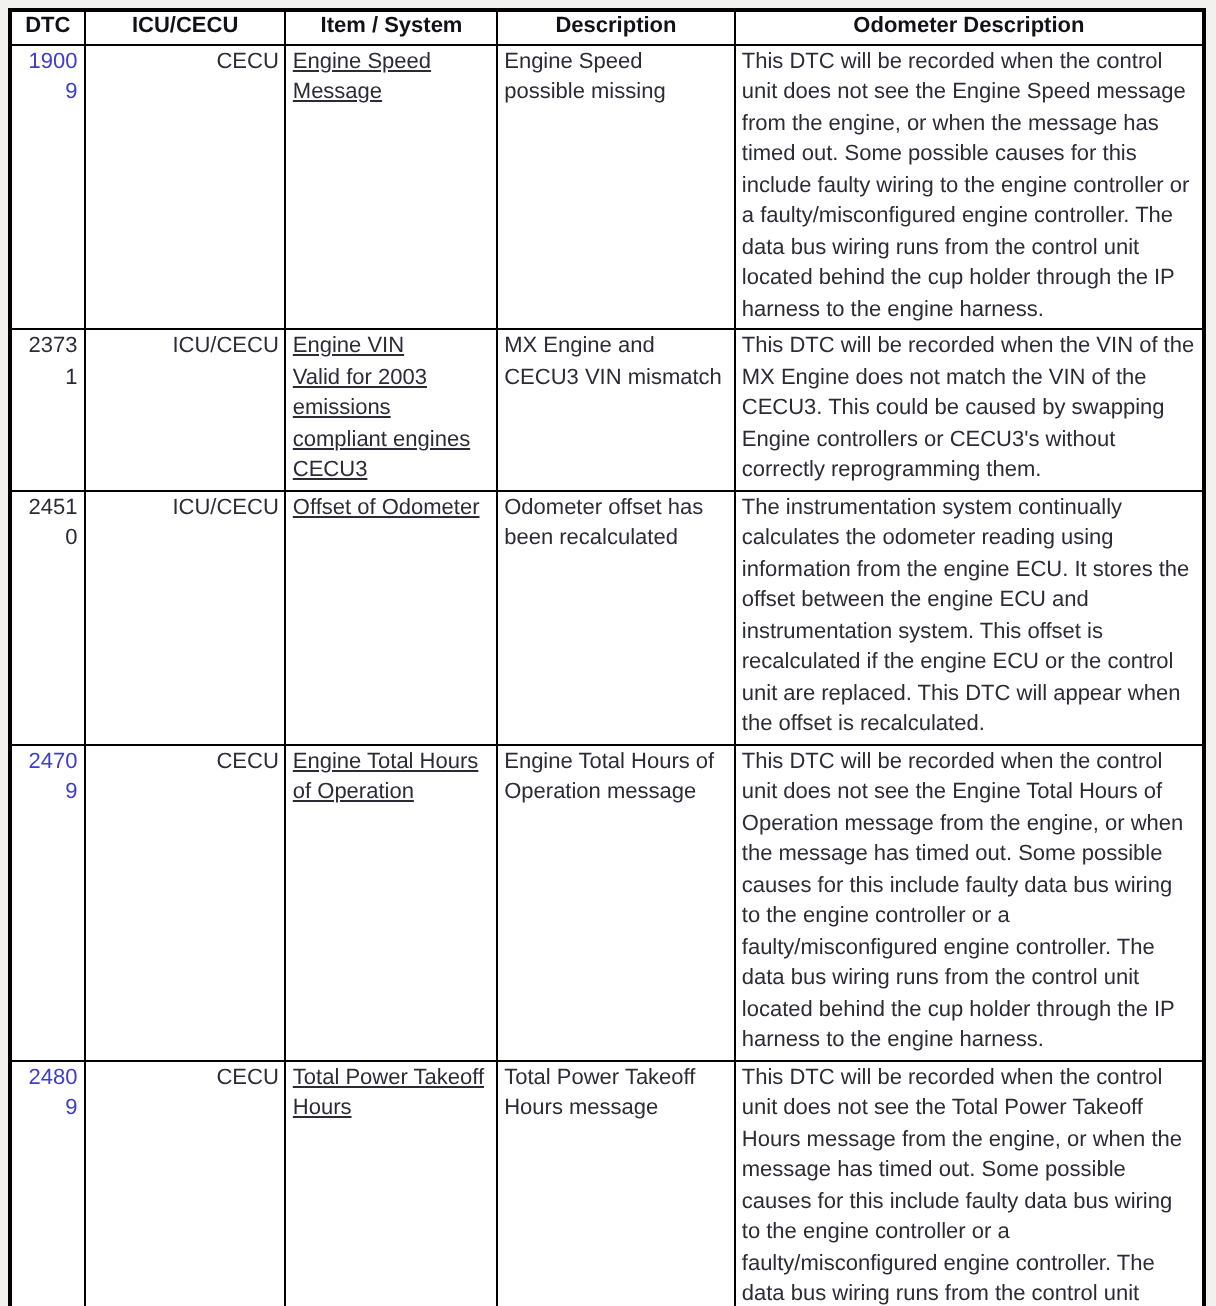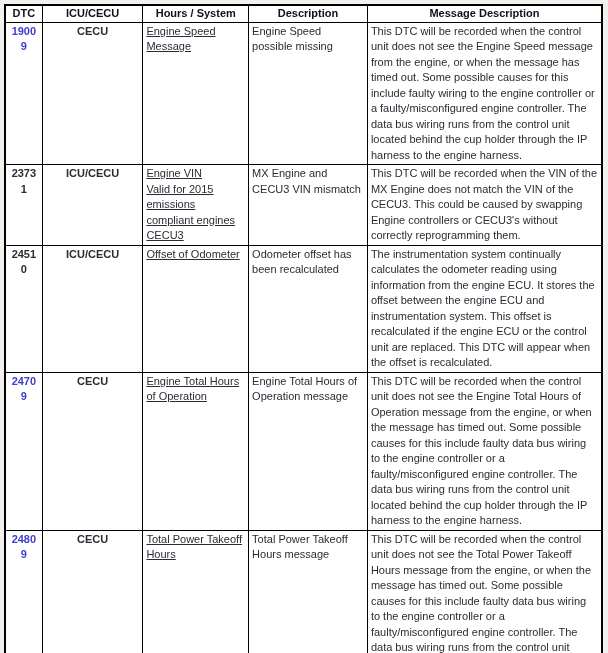--- a/index.html
+++ b/index.html
@@ -39,21 +39,21 @@
     overflow: hidden;
     word-wrap: break-word;
   }
   th {
     font-weight: bold;
     text-align: center;
     color: #111118;
     height: 14px;
     padding: 0 2px;
   }
-  td.center { text-align: center; font-weight: bold; }
+  td.center { text-align: right; }
   td.prewrap { white-space: pre-line; text-decoration: underline; }
   a.dtc-link {
     color: #3e3ecb;
     text-decoration: none;
     cursor: pointer;
   }
   span.dtc-plain { color: #2b2b36; }
   tr.h1 { height: 114px; }
   tr.h2 { height: 57px; padding-left: 20px; }
   tr.h3 { height: 90px; padding-left: 44px; }
@@ -69,38 +69,38 @@
       <col class="c-dtc">
         <col class="c-icu">
         <col class="c-item">
         <col class="c-desc">
         <col class="c-detail">
     </colgroup>
     <thead>
       <tr>
         <th>DTC</th>
         <th>ICU/CECU</th>
-        <th>Hours / System</th>
+        <th>Item / System</th>
         <th>Description</th>
-        <th>Message Description</th>
+        <th>Odometer Description</th>
       </tr>
     </thead>
     <tbody>
       <tr class="h1">
         <td class="center"><a class="dtc-link">19009</a></td>
         <td class="center">CECU</td>
         <td class="prewrap">Engine Speed Message</td>
         <td>Engine Speed possible missing</td>
         <td>This DTC will be recorded when the control unit does not see the Engine Speed message from the engine, or when the message has timed out.  Some possible causes for this include faulty wiring to the engine controller or a faulty/misconfigured engine controller. The data bus wiring runs from the control unit located behind the cup holder through the IP harness to the engine harness.</td>
       </tr>
       <tr class="h2">
         <td class="center"><span class="dtc-plain">23731</span></td>
         <td class="center">ICU/CECU</td>
         <td class="prewrap">Engine VIN
-Valid for 2015 emissions compliant engines
+Valid for 2003 emissions compliant engines
 CECU3</td>
         <td>MX Engine and CECU3 VIN mismatch</td>
         <td>This DTC will be recorded when the VIN of the MX Engine does not match the VIN of the CECU3.  This could be caused by swapping Engine controllers or CECU3's without correctly reprogramming them.</td>
       </tr>
       <tr class="h3">
         <td class="center"><span class="dtc-plain">24510</span></td>
         <td class="center">ICU/CECU</td>
         <td class="prewrap">Offset of Odometer</td>
         <td>Odometer offset has been recalculated</td>
         <td>The instrumentation system continually calculates the odometer reading using information from the engine ECU. It stores the offset between the engine ECU and instrumentation system.  This offset is recalculated if the engine ECU or the control unit are replaced.  This DTC will appear when the offset is recalculated.</td>

